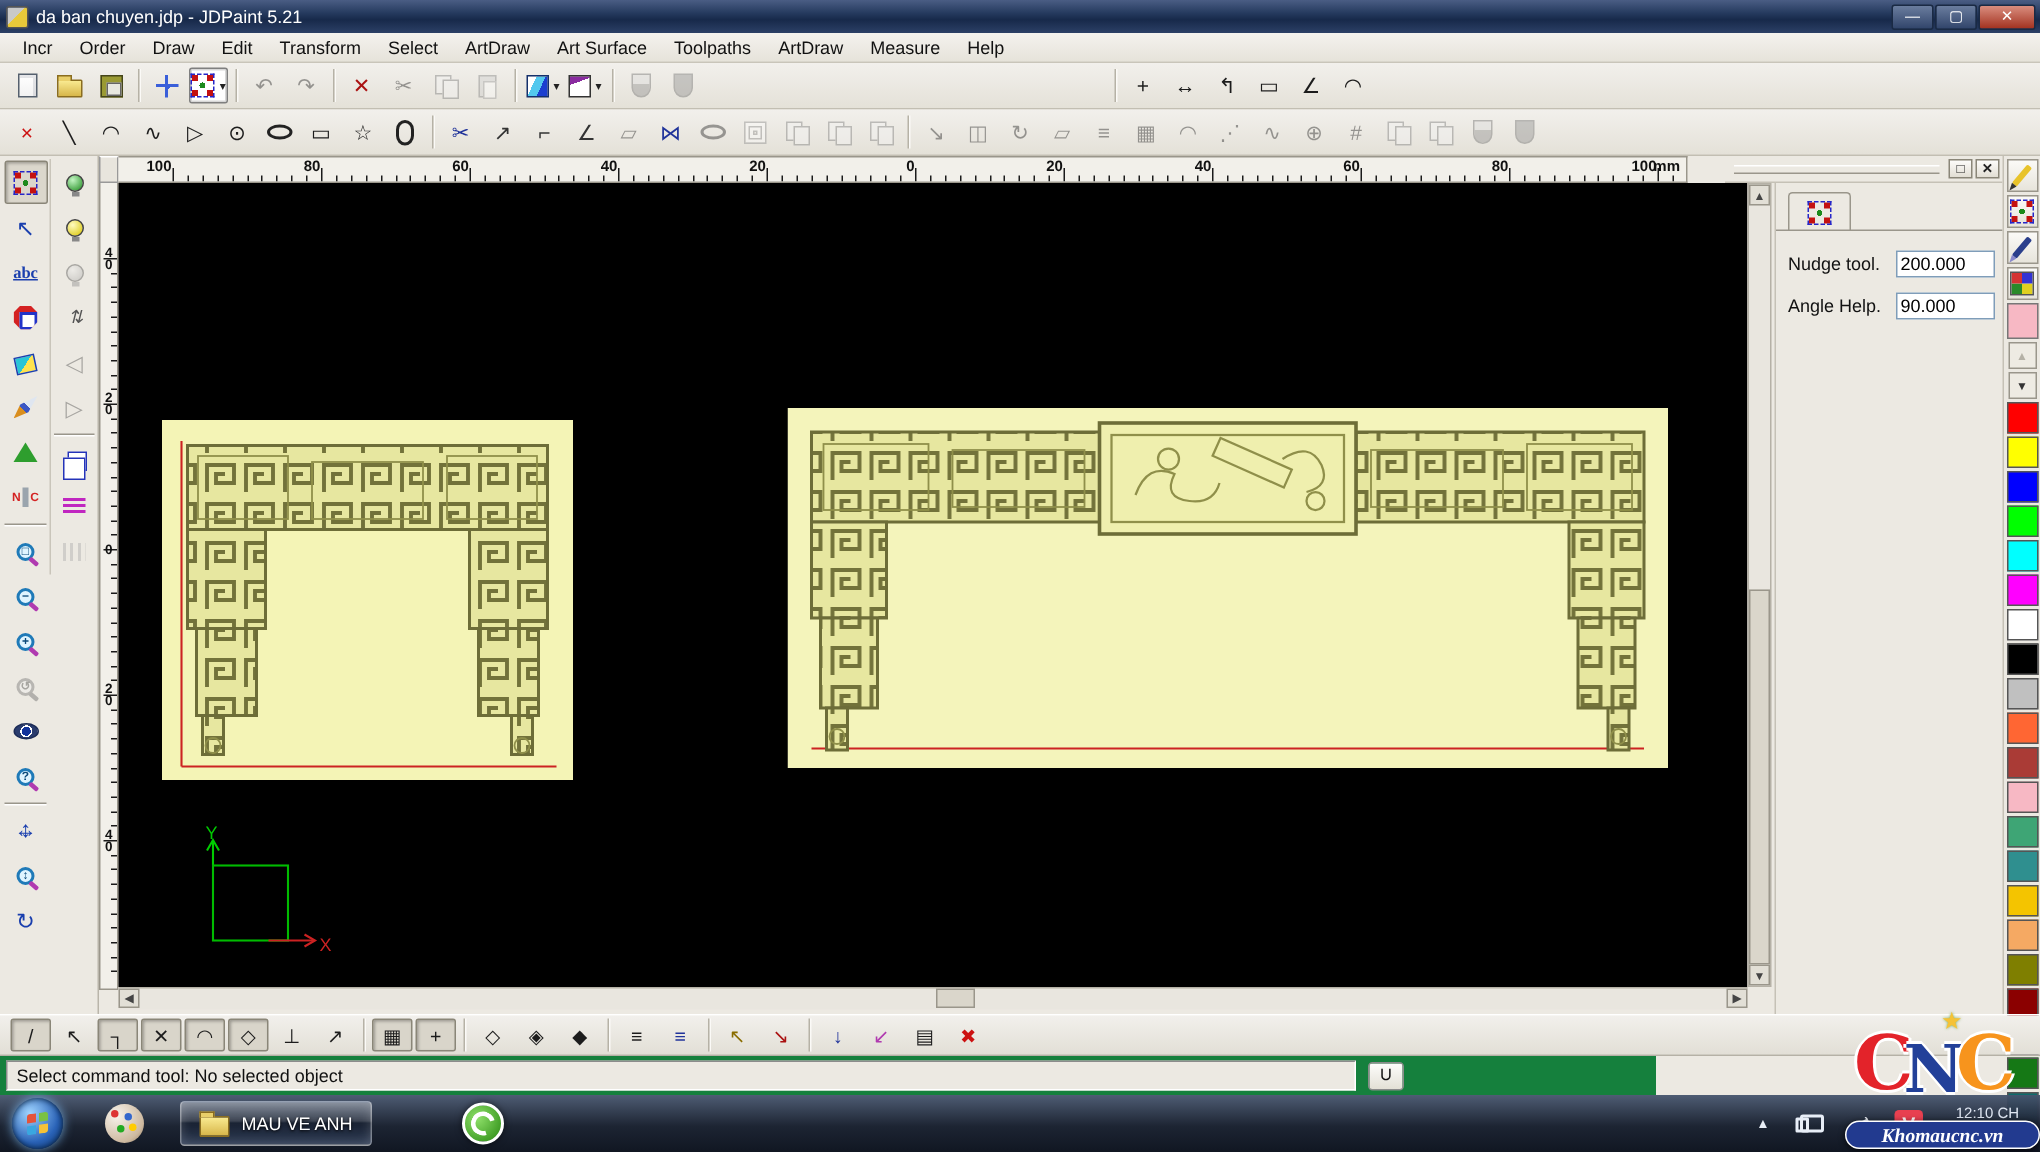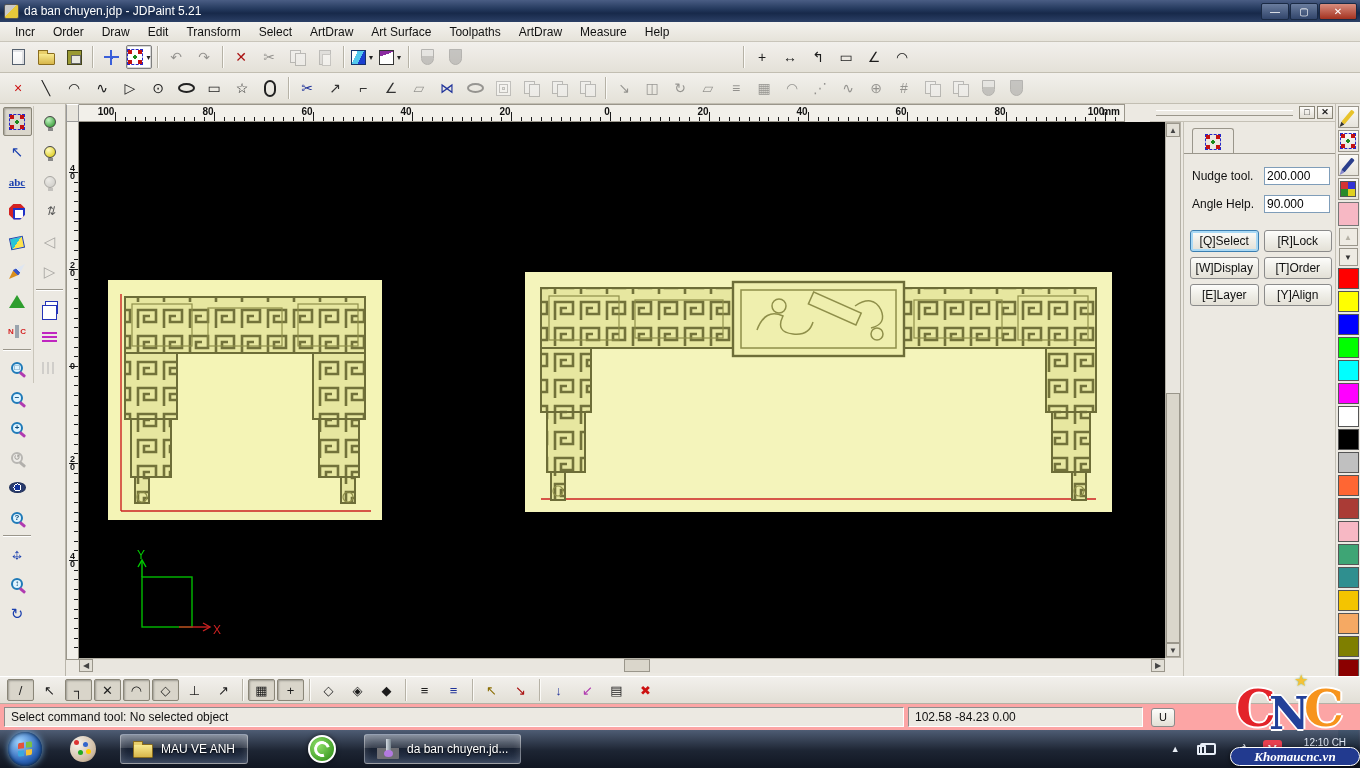--- a/index.html
+++ b/index.html
@@ -128,21 +128,21 @@
 #colorstrip{position:absolute;left:1335px;top:0;width:25px;height:572px;background:#ece9e2;border-left:1px solid #c5c1b6}
 .cbtn{width:21px;height:22px;margin:2px auto;border:1px solid #9a968b;background:linear-gradient(#fbfaf7,#e7e4db);display:flex;align-items:center;justify-content:center}
 .swatch{width:21px;height:21px;margin:2px auto;border:1px solid #555}
 .cur-swatch{width:21px;height:24px;margin:2px auto;border:1px solid #777}
 .arrbtn{width:19px;height:18px;margin:2px auto;border:1px solid #9a968b;background:#eeebe3;font-size:8px;color:#333;display:flex;align-items:center;justify-content:center}
 .arrbtn.disabled{color:#b5b1a6}
 
 #snapbar{position:absolute;left:0;top:676px;width:1360px;height:28px;background:linear-gradient(#f2f0ec,#e2dfd6);border-top:1px solid #fff;border-bottom:1px solid #b5b1a6;display:flex;align-items:center;padding-left:6px}
 #snapbar .tbtn{height:22px;min-width:27px;font-size:13px}
 
-#statusbar{position:absolute;left:0;top:704px;width:1360px;height:26px;background:#fca5a5;display:flex;align-items:center;padding:2px 4px;font-size:12px;color:#111}
+#statusbar{position:absolute;left:0;top:704px;width:1104px;height:26px;background:#15803d;display:flex;align-items:center;padding:2px 4px;font-size:12px;color:#111}
 .stcell{height:20px;border:1px solid;border-color:#8c8c8c #fff #fff #8c8c8c;display:flex;align-items:center;padding:0 6px;background:#ece9e2}
 #stmsg{width:900px}
 #stcoords{width:235px;margin-left:4px}
 #stu{width:24px;height:19px;margin-left:8px;border:1px solid #8b8b8b;border-radius:3px;background:linear-gradient(#fdfdfb,#e3e0d6);display:flex;align-items:center;justify-content:center;font-size:11px}
 
 #taskbar{position:absolute;left:0;top:730px;width:1360px;height:38px;background:linear-gradient(180deg,rgba(70,85,110,.95),rgba(22,30,45,.97) 55%,rgba(12,18,30,.98));display:flex;align-items:center;z-index:20}
 .orb{width:34px;height:34px;margin:0 12px 0 8px;border-radius:50%;background:radial-gradient(circle at 35% 30%,#9fd4ff,#2a63b8 60%,#103a75);box-shadow:0 0 7px rgba(130,195,255,.8),inset 0 0 4px #03182f;position:relative}
 .orb::after{content:"";position:absolute;left:10px;top:10px;width:14px;height:14px;border-radius:2px;transform:skewY(-8deg);background:
  linear-gradient(#e4533b,#e4533b) 0 0/6px 6px no-repeat,
  linear-gradient(#7ac143,#7ac143) 8px 0/6px 6px no-repeat,
@@ -781,28 +781,20 @@
     </div>
     <div id="docktabline"></div>
     <div class="fieldrow" style="top:44px">
       <span>Nudge tool.</span>
       <input value="200.000" style="">
     </div>
     <div class="fieldrow" style="top:72px">
       <span>Angle Help.</span>
       <input value="90.000" style="">
     </div>
-    <div id="dockbtns">
-        <div class="qbtn focused">[Q]Select</div>
-        <div class="qbtn">[R]Lock</div>
-        <div class="qbtn">[W]Display</div>
-        <div class="qbtn">[T]Order</div>
-        <div class="qbtn">[E]Layer</div>
-        <div class="qbtn">[Y]Align</div>
-      </div>
   </div>
 
   <div id="colorstrip">
     <div class="cbtn">
         <i class="k k-pencil"></i>
       </div>
     <div class="cbtn">
         <i class="k k-marquee"></i>
       </div>
     <div class="cbtn">
@@ -909,38 +901,31 @@
     </div>
     <div class="tbtn">
       <span class="g" style="color: rgb(204, 17, 17);">✖</span>
     </div>
   </div>
 
 <div id="statusbar">
   <div class="stcell" id="stmsg">
       <span>Select command tool: No selected object</span>
     </div>
-  <div class="stcell" id="stcoords">
-      <span>102.58 -84.23 0.00</span>
-    </div>
   <div id="stu">U</div>
 </div>
 
 <div id="taskbar">
   <div class="orb"></div>
   <div class="tk-paint"></div>
   <div class="tkbtn">
     <i class="k k-folder"></i>
     <span>MAU VE ANH</span>
   </div>
   <div class="tk-jd"></div>
-  <div class="tkbtn">
-    <i class="tk-tool"></i>
-    <span>da ban chuyen.jd...</span>
-  </div>
   <div id="tray">
     <span class="tk-arr">▲</span>
     <i class="tk-mon"></i>
     <span class="tk-spk">◀)</span>
     <div class="tk-v">V</div>
     <div id="clock">
       <div>12:10 CH</div>
       <div>03/10/2018</div>
     </div>
   </div>

